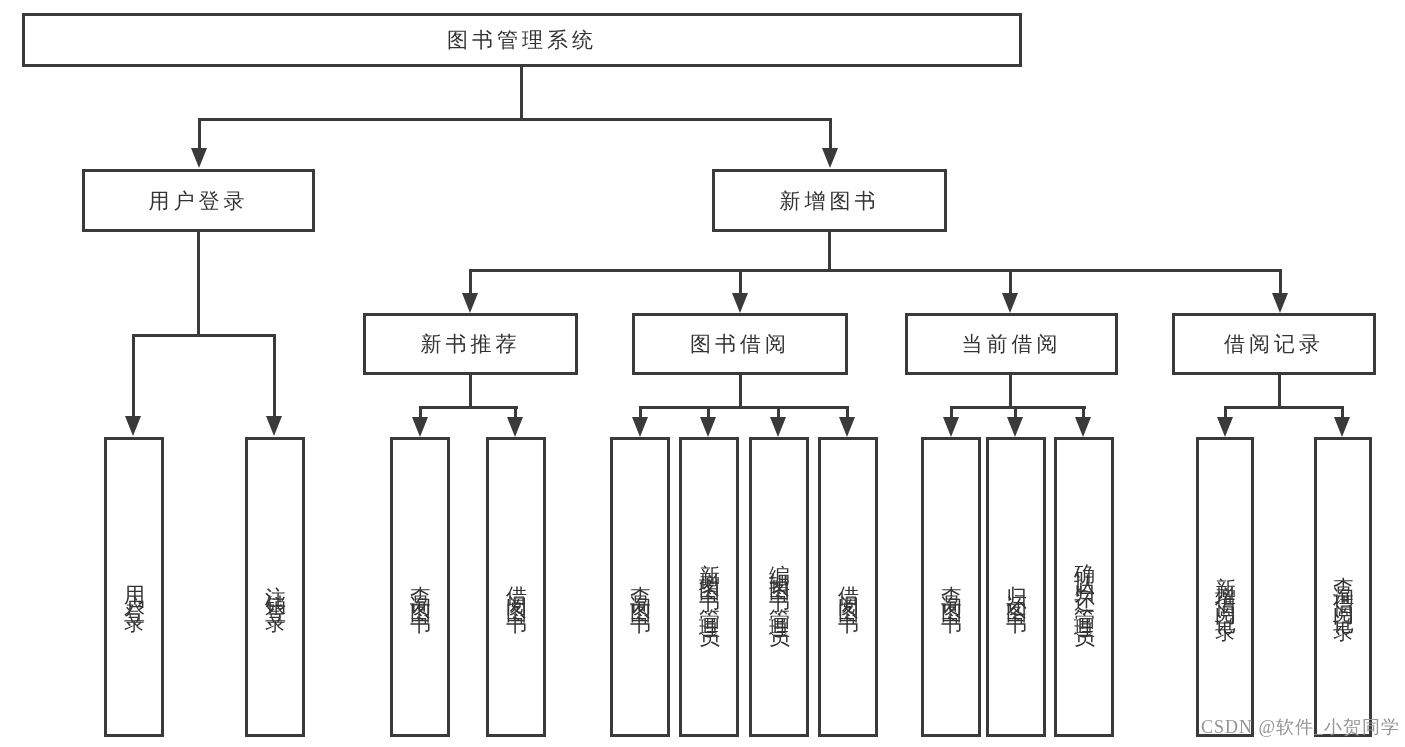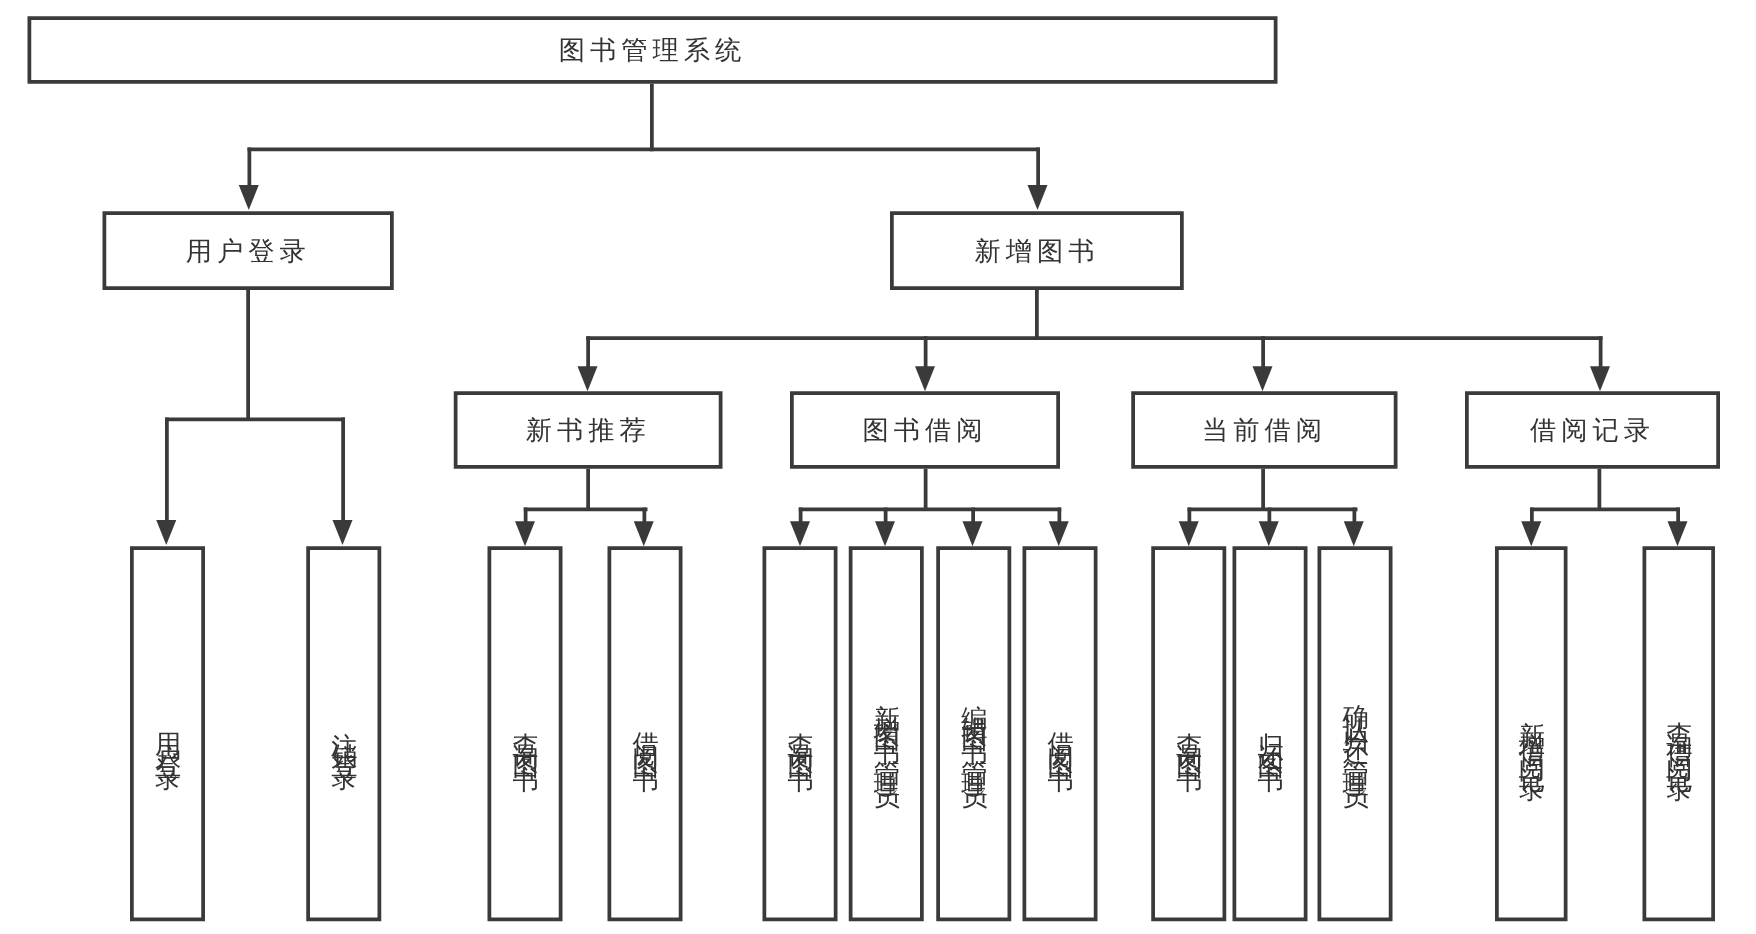--- a/index.html
+++ b/index.html
@@ -159,13 +159,14 @@
     <span>确认归还（管理员）</span>
   </div>
 
   <div class="box vbox" style="left:1196px;top:437px;width:58px;height:300px">
     <span>新增借阅记录</span>
   </div>
   <div class="box vbox" style="left:1314px;top:437px;width:58px;height:300px">
     <span>查询借阅记录</span>
   </div>
 
+  <div class="watermark">CSDN @软件_小贺同学</div>
 </div>
 
 </body></html>

